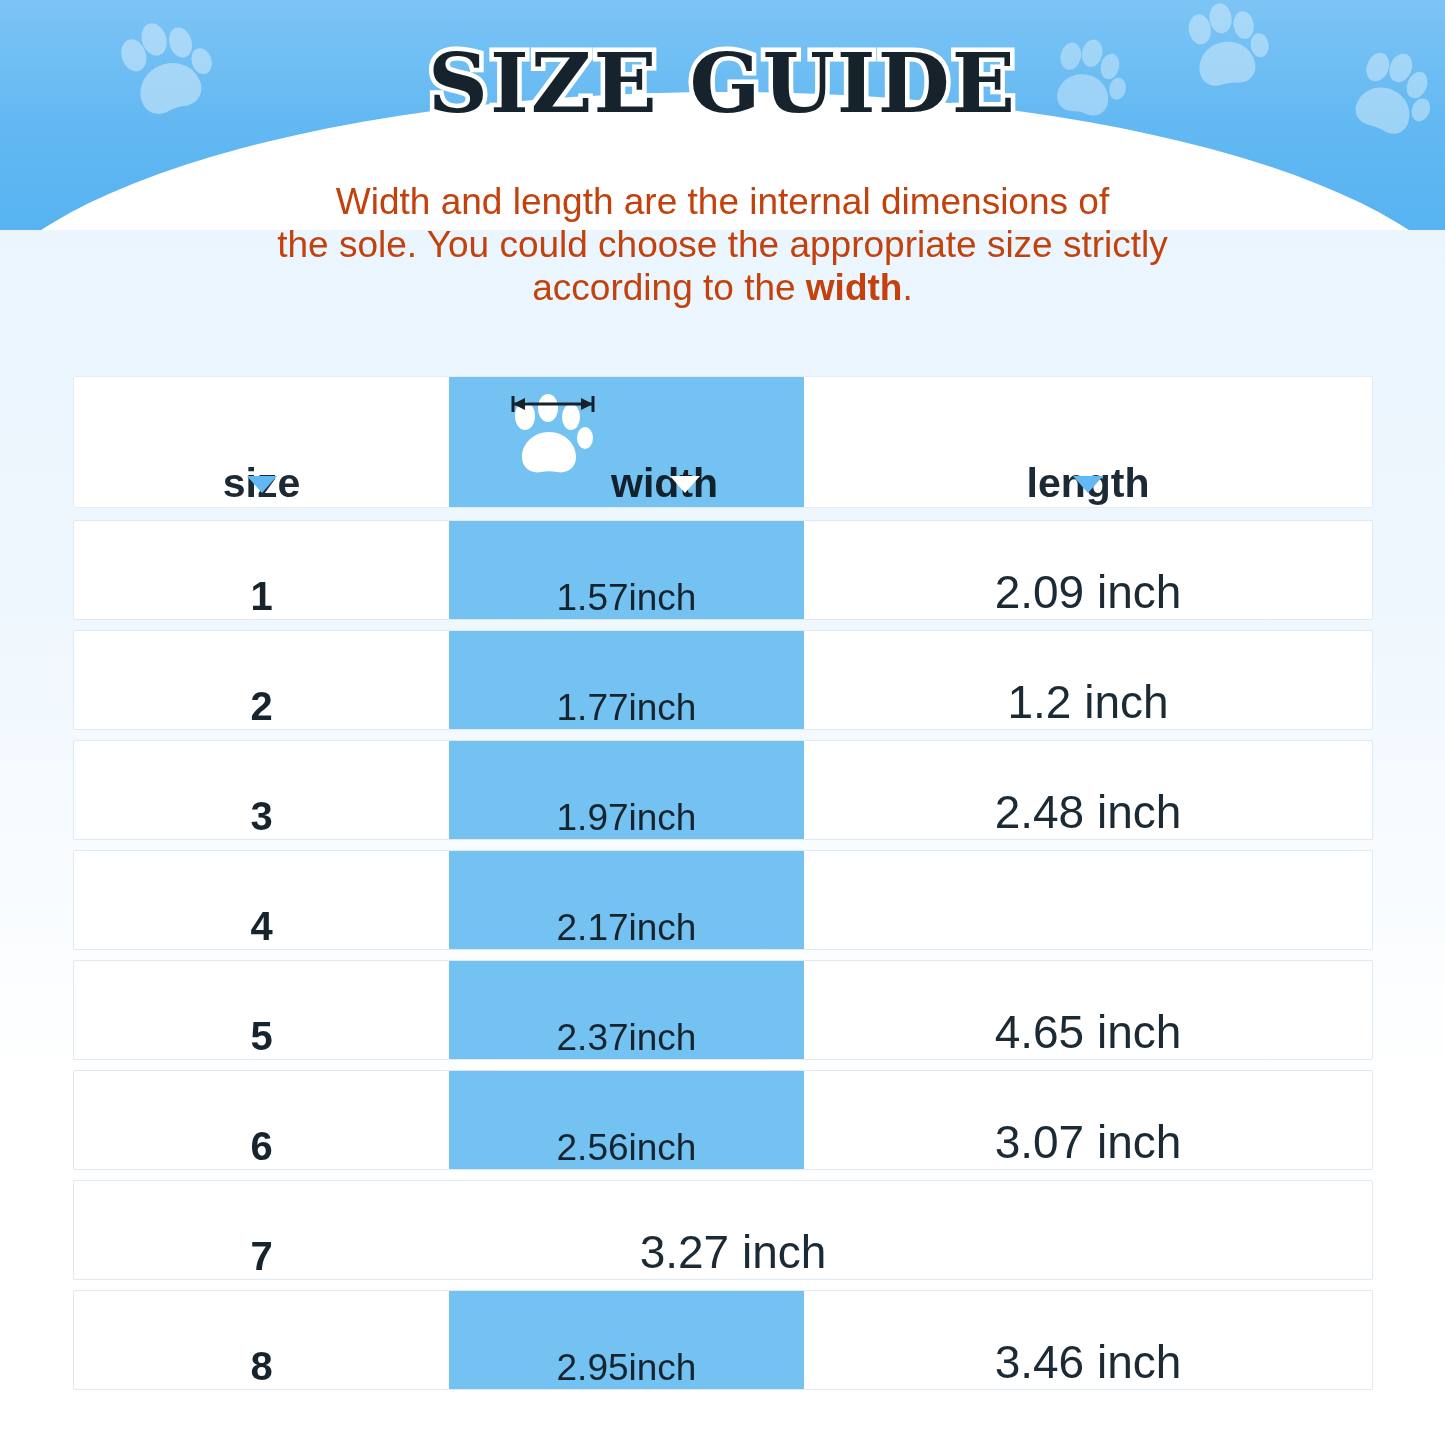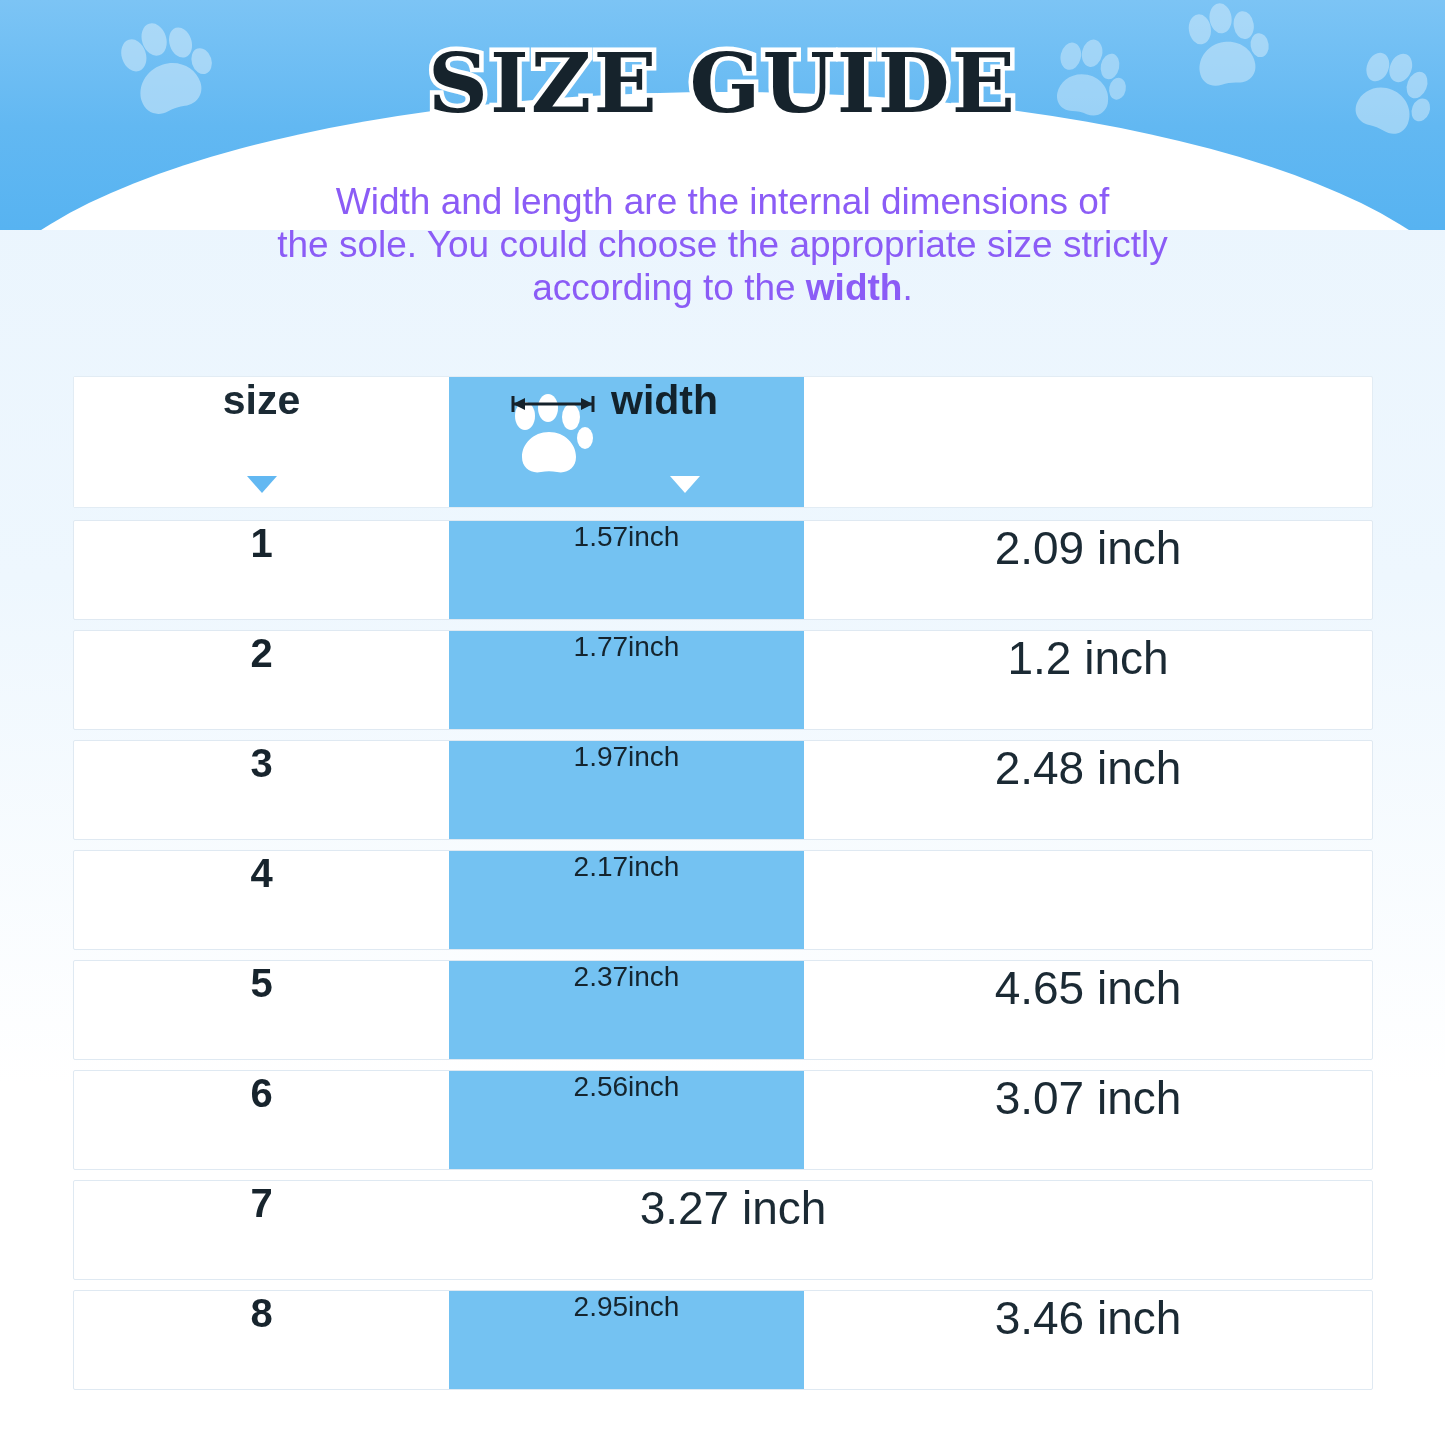--- a/index.html
+++ b/index.html
@@ -70,21 +70,21 @@
 
   
   .intro {
     position: absolute;
     top: 180px;
     left: 120px;
     width: 1205px;
     text-align: center;
     font-size: 37px;
     line-height: 43px;
-    color: #8b5cf6;
+    color: #c2410c;
     z-index: 6;
   }
   .intro b { font-weight: bold; }
 
   
   .table {
     position: absolute;
     top: 376px;
     left: 73px;
     width: 1300px;
@@ -100,21 +100,21 @@
   }
   .row.header-row {
     height: 132px;
     margin-bottom: 12px;
     border: 1px solid #e2ecf4;
   }
   .row.data-row { height: 100px; }
 
   .cell {
     display: flex;
-    align-items: flex-start;
+    align-items: flex-end;
     justify-content: center;
     box-sizing: border-box;
     position: relative;
   }
   .col-size   { width: 375px; }
   .col-width  { width: 355px; background: #74c2f2; }
   .col-length { width: 568px; }
 
   .header-row .col-size,
   .header-row .col-length { background: #ffffff; }
@@ -147,21 +147,21 @@
     width: 120px;
     height: 100px;
   }
 
   .size-val {
     font-size: 40px;
     font-weight: bold;
     color: #17242d;
   }
   .width-val {
-    font-size: 28px;
+    font-size: 37px;
     color: #15242e;
   }
   .length-val {
     font-size: 46px;
     color: #1b2a34;
   }
 </style>
 </head>
 <body>
 
@@ -236,20 +236,24 @@
             <line x1="24" y1="4" x2="24" y2="20"></line>
             <line x1="104" y1="4" x2="104" y2="20"></line>
           </g>
           <polygon points="24,12 36,6 36,18" fill="#16222b"></polygon>
           <polygon points="104,12 92,6 92,18" fill="#16222b"></polygon>
         </svg>
       </span>
       <span class="hdr-text on-blue" style="margin-left:76px;">width</span>
       <span class="caret white" style="left:auto; right:104px; transform:none;"></span>
     </div>
+    <div class="cell col-length">
+      <span class="hdr-text">length</span>
+      <span class="caret"></span>
+    </div>
   </div>
 
   <div class="row data-row">
     <div class="cell col-size">
         <span class="size-val">1</span>
       </div>
     <div class="cell col-width">
         <span class="width-val">1.57inch</span>
       </div>
     <div class="cell col-length">

